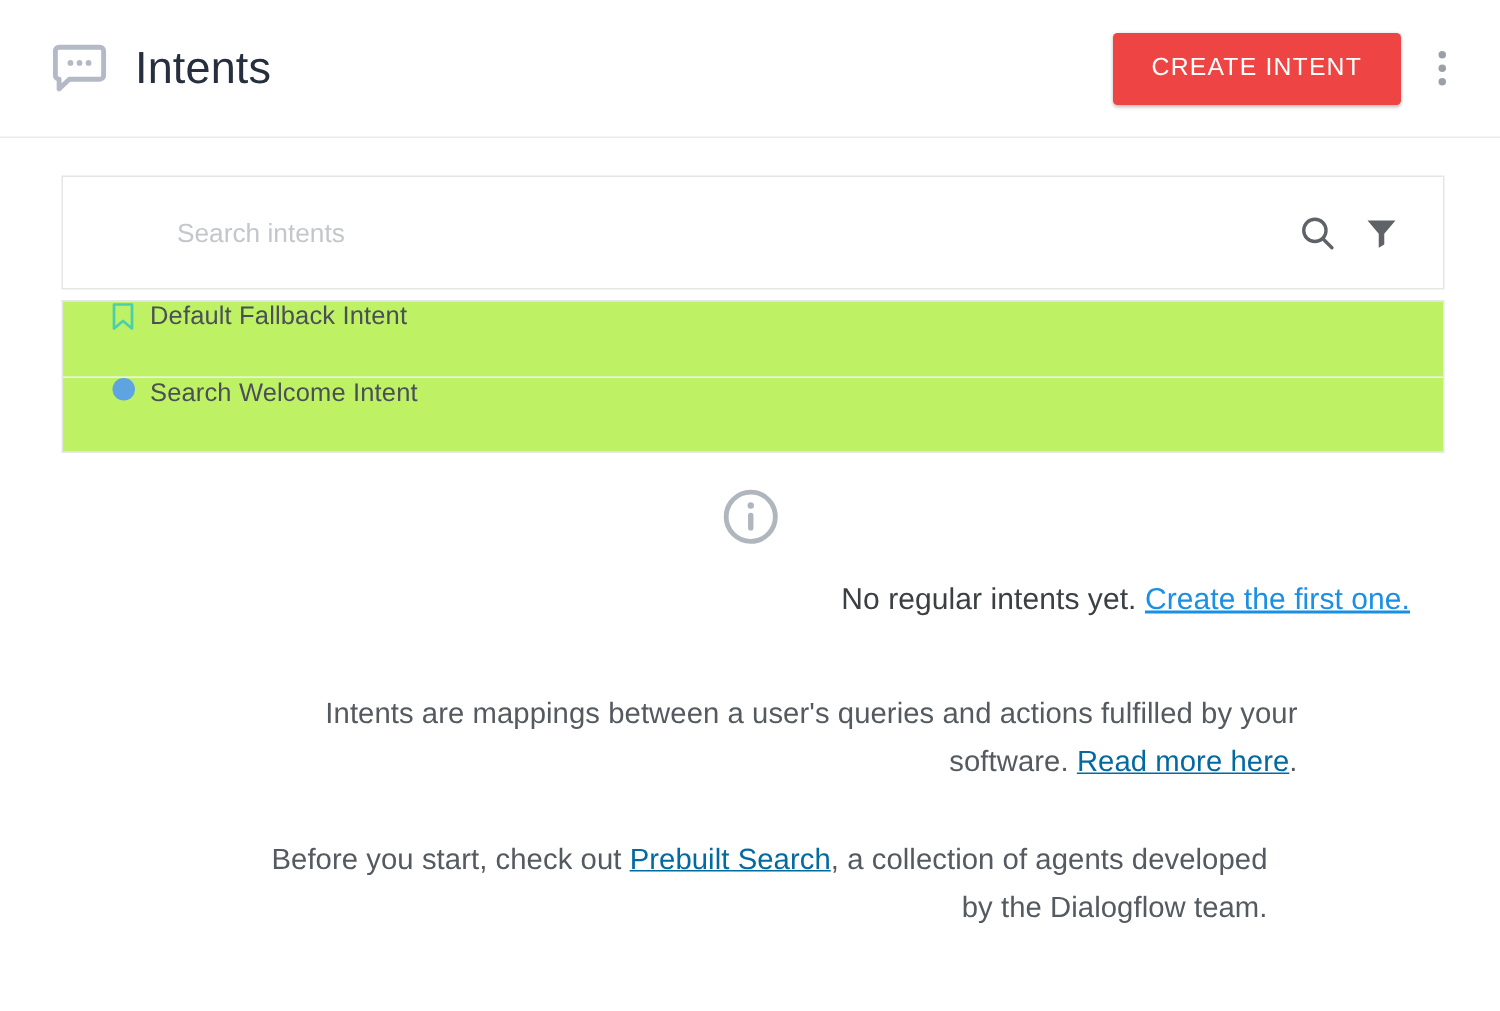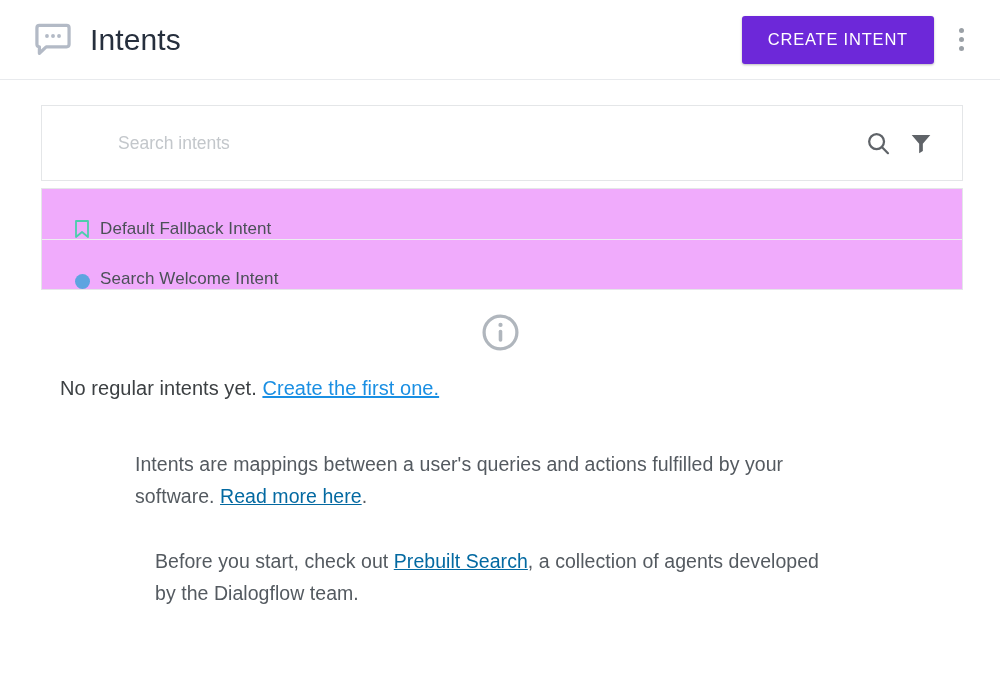--- a/index.html
+++ b/index.html
@@ -7,21 +7,21 @@
     margin: 0; padding: 0;
     width: 1000px; height: 674px;
     background: #ffffff;
     font-family: "Liberation Sans", sans-serif;
     overflow: hidden;
   }
 
   
   .header {
     position: relative;
-    height: 80px;
+    height: 92px;
     border-bottom: 1px solid #e8eaed;
     display: flex;
     align-items: center;
     padding: 0 24px 0 34px;
   }
   .header-left {
     display: flex;
     align-items: center;
     gap: 18px;
     flex: 1 1 auto;
@@ -35,21 +35,21 @@
     line-height: 1;
     white-space: nowrap;
   }
   .header-right {
     display: flex;
     align-items: center;
     gap: 14px;
     flex: 0 0 auto;
   }
   .create-btn {
-    background: #6d28d9;
+    background: #ef4444;
     color: #ffffff;
     border: none;
     border-radius: 3px;
     height: 48px;
     padding: 0 26px;
     font-family: "Liberation Sans", sans-serif;
     font-size: 16.5px;
     font-weight: 400;
     letter-spacing: 0.8px;
     cursor: pointer;
@@ -112,24 +112,24 @@
   }
 
   .intent-list {
     margin-top: 7px;
     border: 1px solid #e4e6e8;
     background: #fff;
   }
   .intent-row {
     height: 50px;
     display: flex;
-    align-items: flex-end;
+    align-items: flex-start;
     padding: 0 24px 0 22px;
     cursor: pointer;
-    background: #f0abfc;
+    background: #bef264;
   }
   .intent-row + .intent-row { border-top: 1px solid #eceef0; }
   .intent-badge {
     width: 36px;
     flex: 0 0 36px;
     display: flex;
     align-items: center;
     justify-content: center;
   }
   .dot {
@@ -141,21 +141,21 @@
   .intent-name {
     font-size: 17px;
     color: #4b5057;
     letter-spacing: 0.1px;
     white-space: nowrap;
   }
 
   
   .empty-state {
     margin-top: 22px;
-    text-align: left;
+    text-align: right;
     padding: 0 60px;
   }
   .info-icon { display: block; margin: 0 auto 22px; }
   .empty-head {
     font-size: 20px;
     color: #3c4043;
     letter-spacing: 0.05px;
     margin: 0 0 48px;
     line-height: 1.3;
   }

